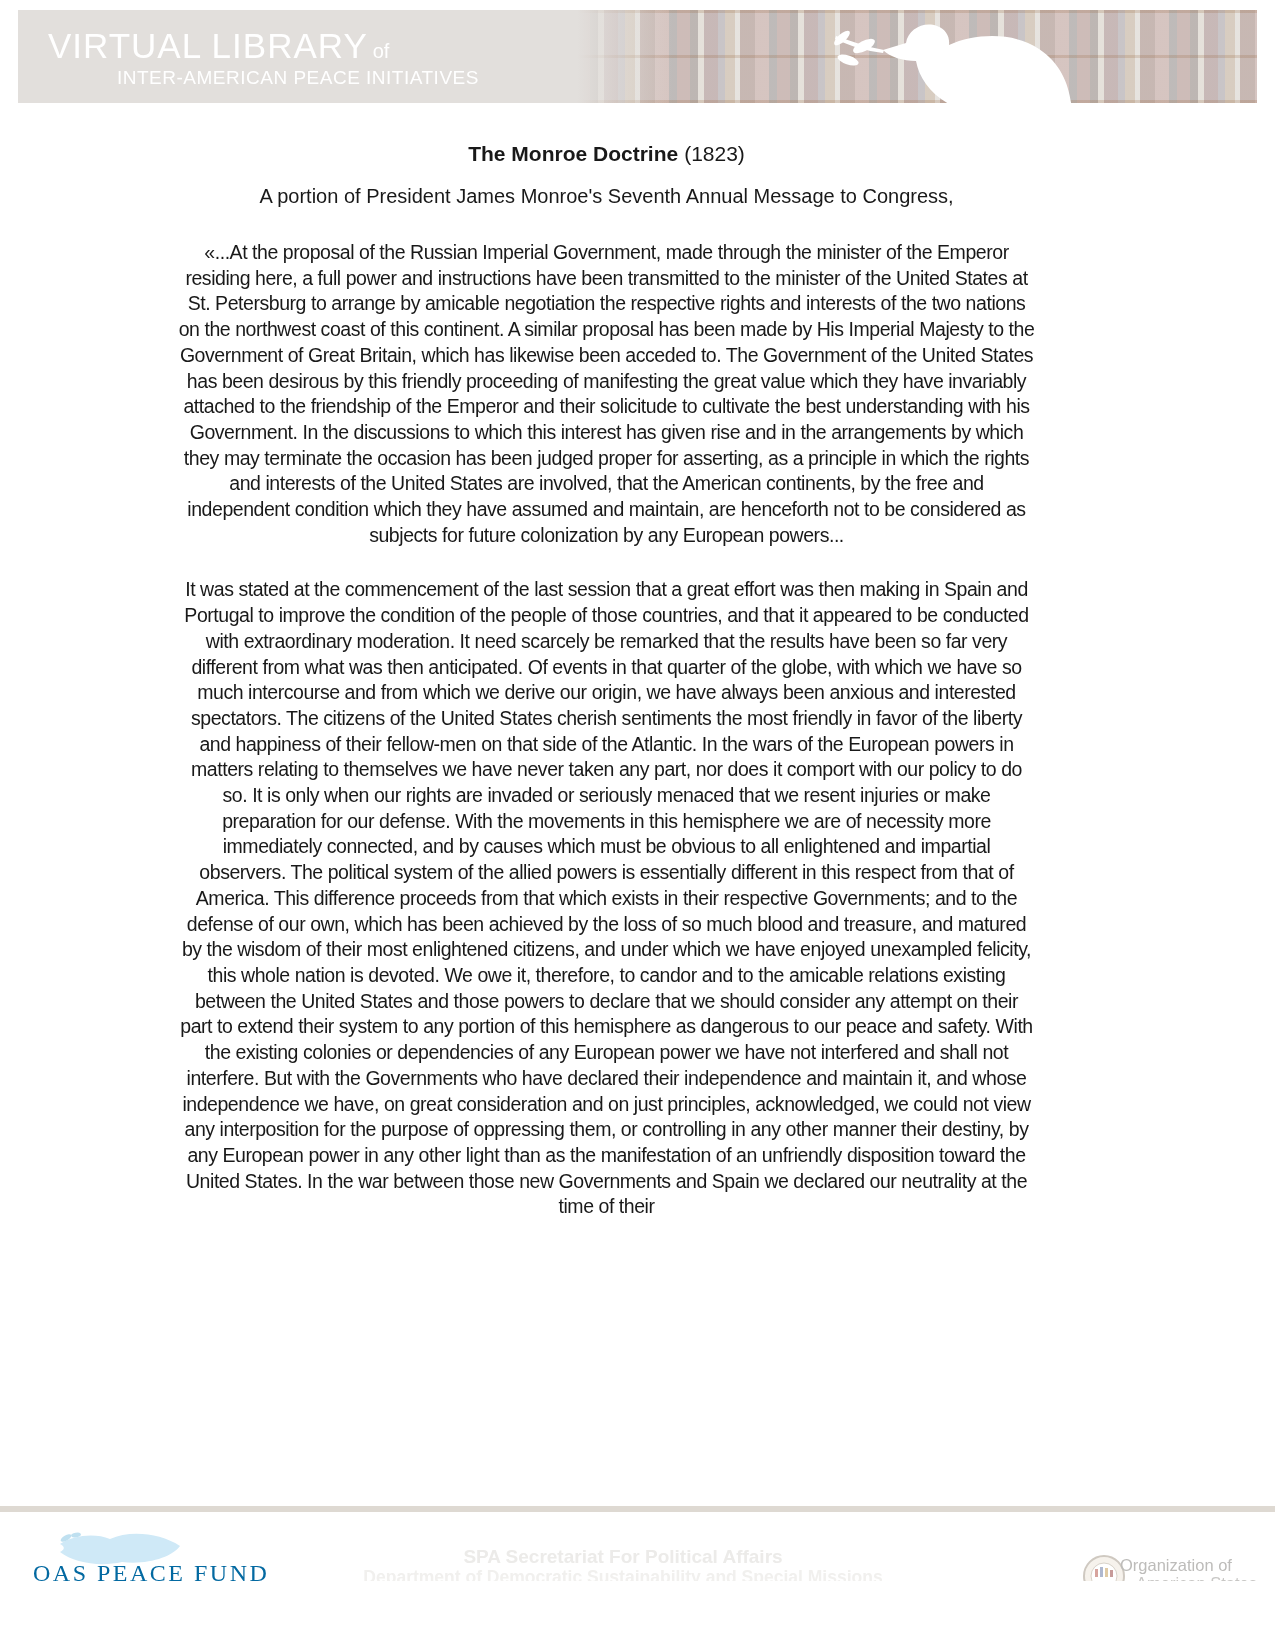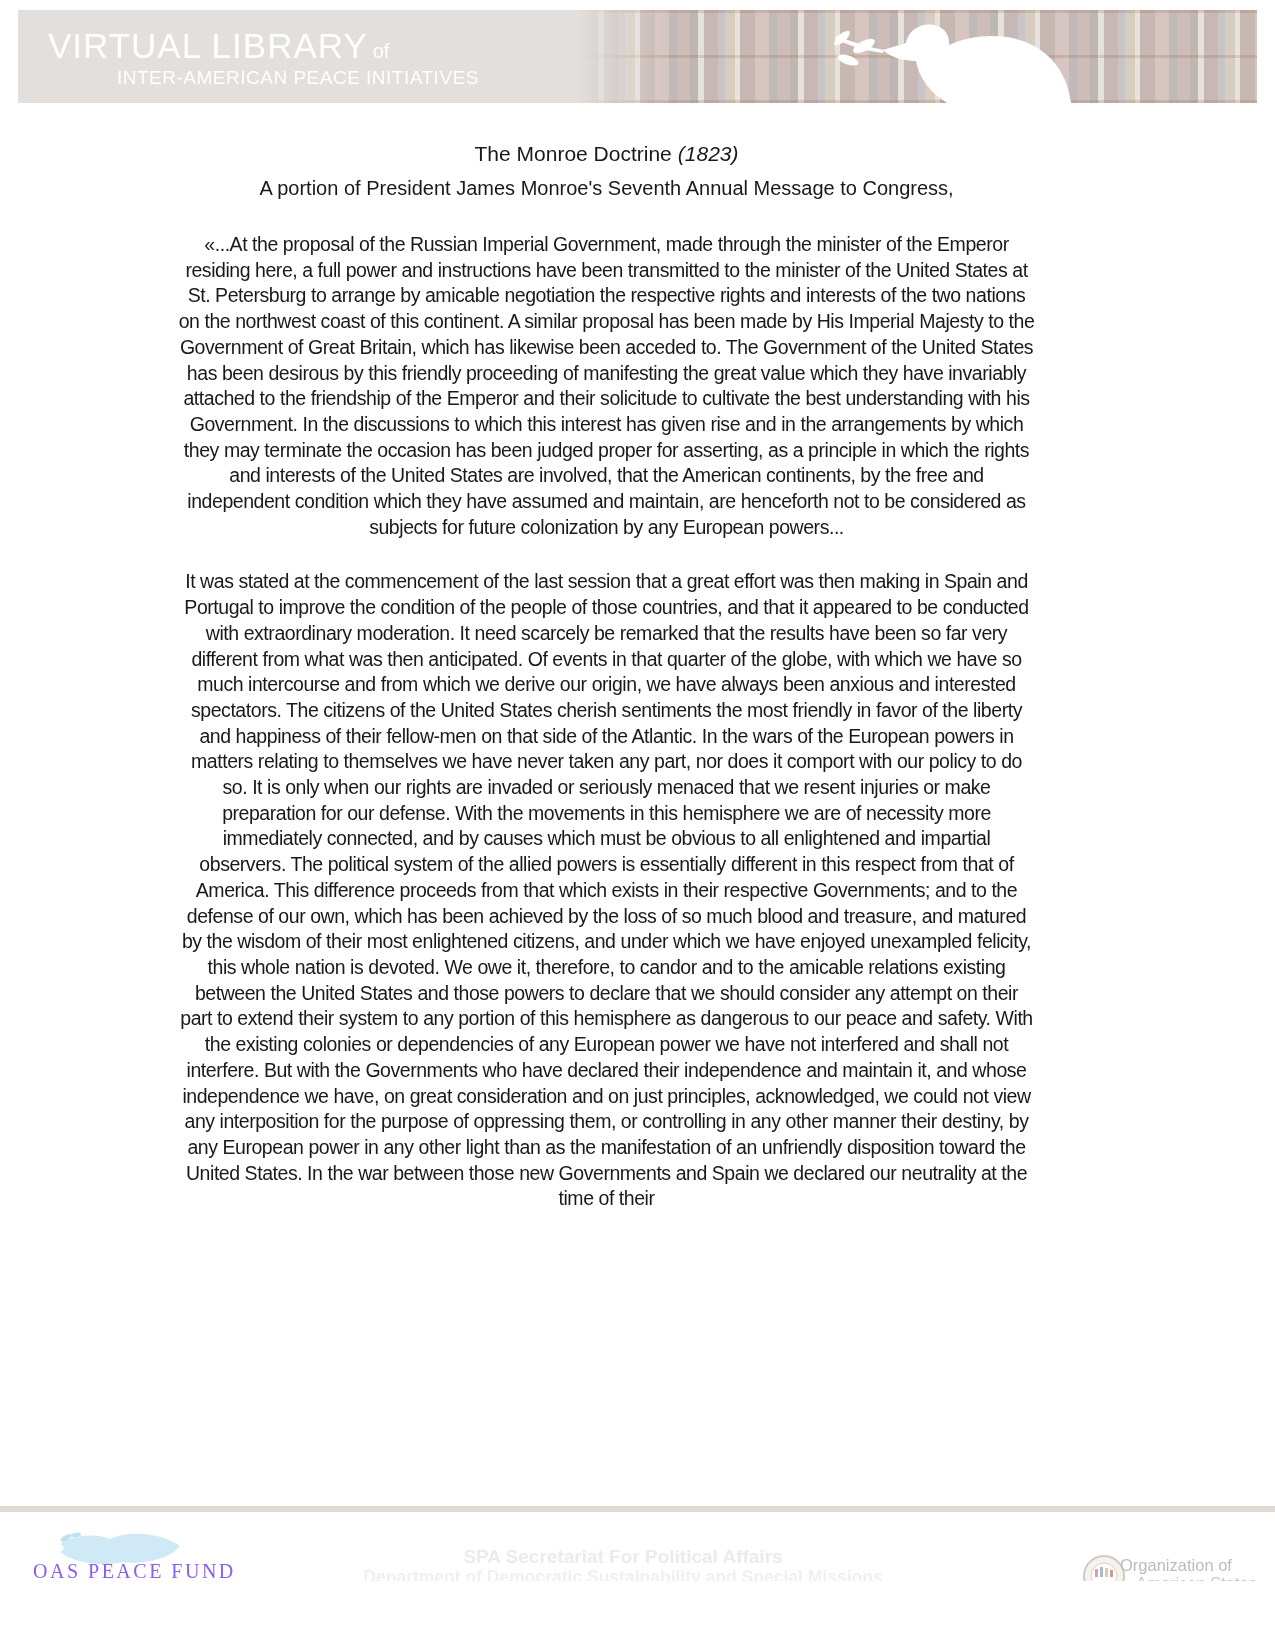--- a/index.html
+++ b/index.html
@@ -39,41 +39,41 @@
     position:absolute;left:99px;top:57px;color:#ffffff;font-size:19px;
     letter-spacing:0.5px;white-space:nowrap;font-weight:normal;
   }
   
   .doc{
     position:absolute;left:178px;top:140px;width:857px;color:#191919;
   }
   .doc-title{
     text-align:center;font-size:21px;margin:0;line-height:27px;font-weight:normal;
   }
-  .doc-title .b{font-weight:normal;}
-  .doc-title .year{margin-left:6px;font-style:italic;}
-  .doc-sub{text-align:center;font-size:20px;line-height:27px;margin:8px;}
+  .doc-title .b{font-weight:bold;}
+  .doc-title .year{margin-left:6px;}
+  .doc-sub{text-align:center;font-size:20px;line-height:27px;margin:16px;}
   .doc p{
     margin:0;text-align:center;font-size:19.5px;line-height:25.7px;
     letter-spacing:-0.45px;color:#191919;
   }
   .doc p.p1{margin-top:30px;}
   .doc p.p2{margin-top:29px;}
   
   .divider{
     position:absolute;left:0;top:1506px;width:1275px;height:6px;background:#ded9d2;
   }
   
   .footer{
     position:absolute;left:0;top:1520px;width:1275px;height:61px;overflow:hidden;
   }
   .f-dove{position:absolute;left:50px;top:10px;width:140px;height:40px;}
   .f-oas-text{
     position:absolute;left:33px;top:40px;font-family:"Liberation Serif",serif;
-    font-size:20px;letter-spacing:2.5px;color:#8b5cf6;white-space:nowrap;
+    font-size:24px;letter-spacing:2.5px;color:#0369a1;white-space:nowrap;
   }
   .f-center1{
     position:absolute;left:408px;top:26px;width:430px;text-align:center;
     font-size:19px;font-weight:bold;color:#ecebe9;white-space:nowrap;
   }
   .f-center2{
     position:absolute;left:358px;top:47px;width:530px;text-align:center;
     font-size:17.5px;font-weight:bold;color:#f1f0ee;white-space:nowrap;
   }
   .f-seal{position:absolute;left:1083px;top:35px;width:42px;height:42px;}

